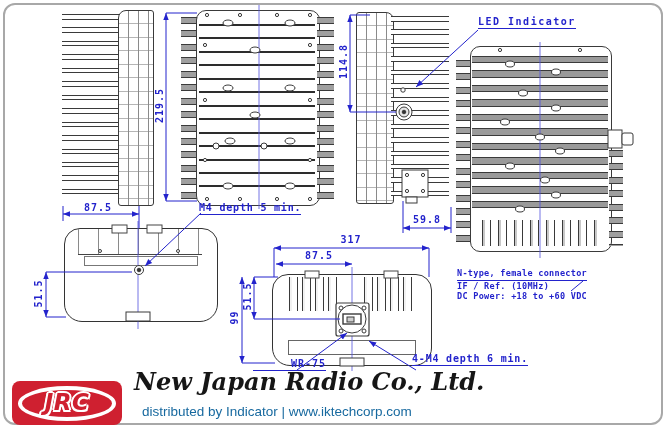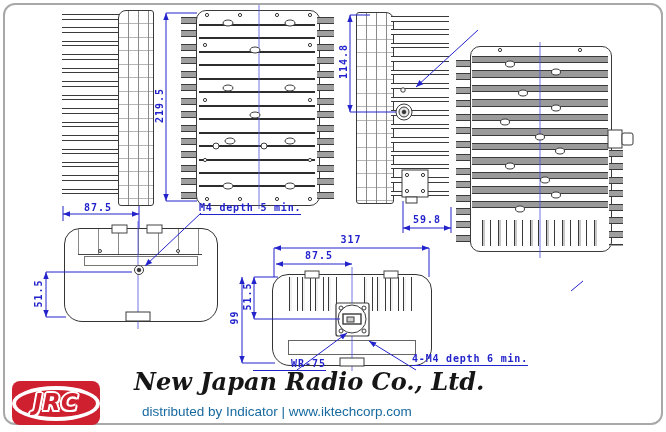--- a/index.html
+++ b/index.html
@@ -42,21 +42,21 @@
   
   .dim{position:absolute;color:#2323cc;font:bold 10px "DejaVu Sans Mono",monospace;letter-spacing:1px;white-space:nowrap;text-align:center;}
   .rot{transform:rotate(-90deg);}
   .w46{width:46px;}
   .callout{position:absolute;color:#2323cc;font:bold 10px "DejaVu Sans Mono",monospace;letter-spacing:0.8px;white-space:nowrap;}
   .ul{border-bottom:1.3px solid #2323cc;padding-bottom:1px;}
   .ntext{position:absolute;left:457px;top:268px;color:#2323cc;font:bold 8.5px "DejaVu Sans Mono",monospace;letter-spacing:0.3px;line-height:10.5px;white-space:nowrap;}
   .ntext .ul{display:inline-block;}
 
   
-  .logo{position:absolute;left:12px;top:381px;width:88px;height:44px;background:#cf2030;border-radius:8px;display:flex;align-items:center;justify-content:center;}
+  .logo{position:absolute;left:12px;top:381px;width:110px;height:44px;background:#cf2030;border-radius:8px;display:flex;align-items:center;justify-content:center;}
   .logo-ellipse{width:98px;height:35px;border:4.5px solid #fff;border-radius:50%;box-sizing:border-box;display:flex;align-items:center;justify-content:center;}
   .logo-text{font:italic 900 23px "DejaVu Sans",sans-serif;color:#cf2030;letter-spacing:0.5px;margin-top:-2px;
     text-shadow:-2px 0 #fff,2px 0 #fff,0 -2px #fff,0 2px #fff,-1.5px -1.5px #fff,1.5px 1.5px #fff,-1.5px 1.5px #fff,1.5px -1.5px #fff;}
   .company{position:absolute;left:134px;top:367px;font-family:"DejaVu Serif",serif;font-style:italic;font-weight:bold;font-size:24px;color:#161616;white-space:nowrap;}
   .distributor{position:absolute;left:142px;top:404px;font-family:"Liberation Sans",sans-serif;font-size:13.5px;color:#17699f;white-space:nowrap;}
 </style>
 </head>
 <body>
 
 <div id="canvas">
@@ -251,23 +251,29 @@
   <div class="dim w46" style="left:75px;top:202px;">87.5</div>
   <div class="dim w46 rot" style="left:136px;top:100px;">219.5</div>
   <div class="dim w46 rot" style="left:320px;top:56px;">114.8</div>
   <div class="dim w46" style="left:404px;top:214px;">59.8</div>
   <div class="dim w46" style="left:328px;top:234px;">317</div>
   <div class="dim w46" style="left:296px;top:250px;">87.5</div>
   <div class="dim w46 rot" style="left:15px;top:288px;">51.5</div>
   <div class="dim w46 rot" style="left:224px;top:291px;">51.5</div>
   <div class="dim w46 rot" style="left:211px;top:312px;">99</div>
 
+  <div class="callout ul" style="left:478px;top:16px;letter-spacing:1.5px;">LED Indicator</div>
   <div class="callout ul" style="left:199px;top:202px;">M4 depth 5 min.</div>
   <div class="callout ul" style="left:253px;top:358px;letter-spacing:1px;padding-left:38px;">WR-75</div>
   <div class="callout ul" style="left:412px;top:353px;">4-M4 depth 6 min.</div>
+  <div class="ntext">
+    <span class="ul">N-type, female connector</span><br>
+    <span>IF / Ref. (10MHz)</span><br>
+    <span>DC Power: +18 to +60 VDC</span>
+  </div>
 
   <div>
     <div class="logo">
       <div class="logo-ellipse">
         <div class="logo-text">JRC</div>
       </div>
     </div>
     <div class="company">New Japan Radio Co., Ltd.</div>
     <div class="distributor">distributed by Indicator | www.iktechcorp.com</div>
   </div>

